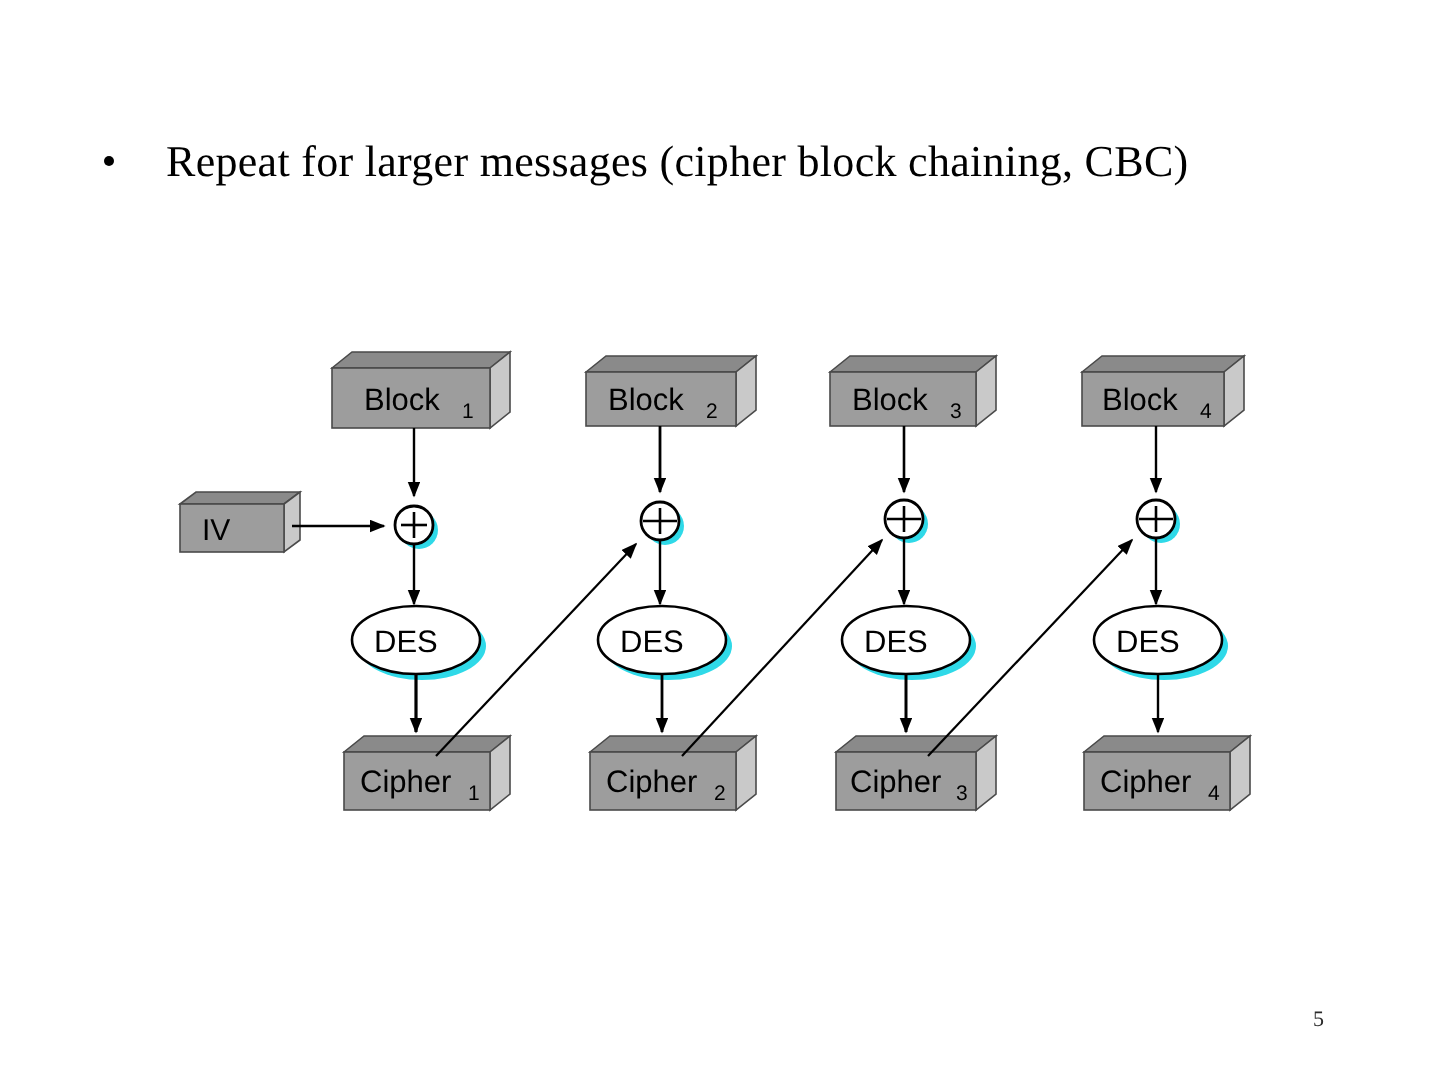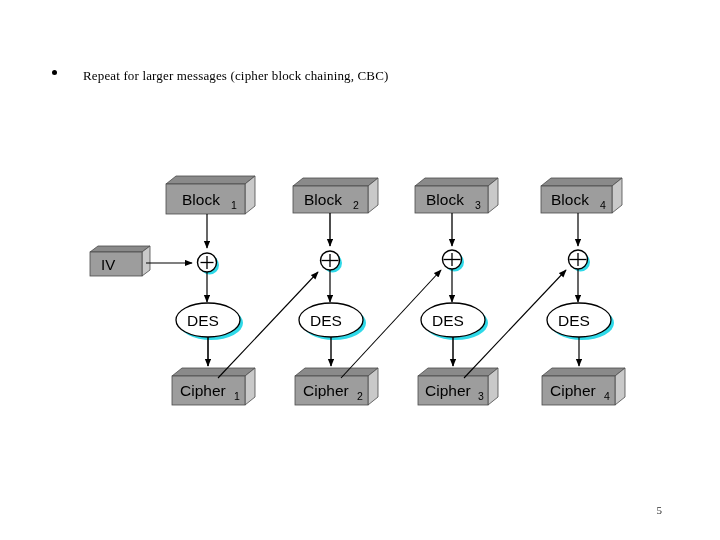--- a/index.html
+++ b/index.html
@@ -31,21 +31,21 @@
     height: 5px;
     border-radius: 50%;
     background: #000000;
     margin-right: 26px;
     position: relative;
     top: -5px;
     flex: 0 0 auto;
   }
   #bullet-text {
     font-family: "Liberation Serif", serif;
-    font-size: 13px;
+    font-size: 22px;
     color: #000000;
     letter-spacing: 0.15px;
     white-space: nowrap;
   }
 
   
   #diagram {
     position: absolute;
     left: 0;
     top: 0;

